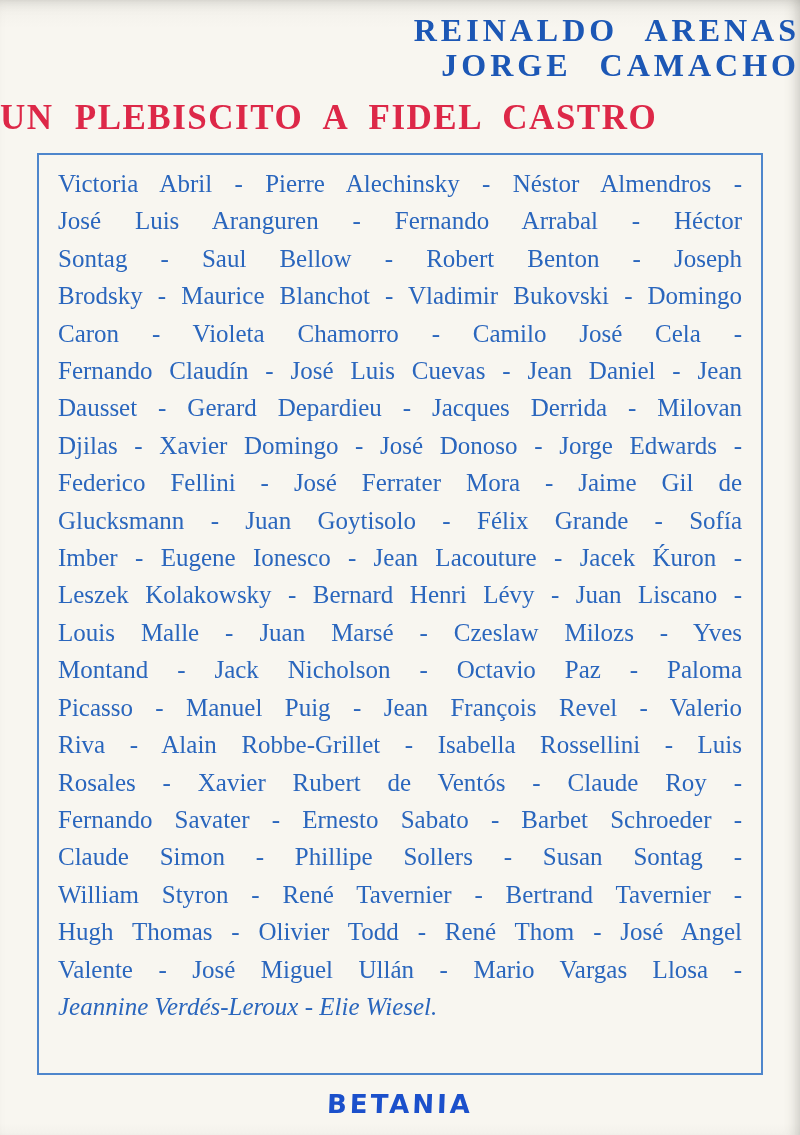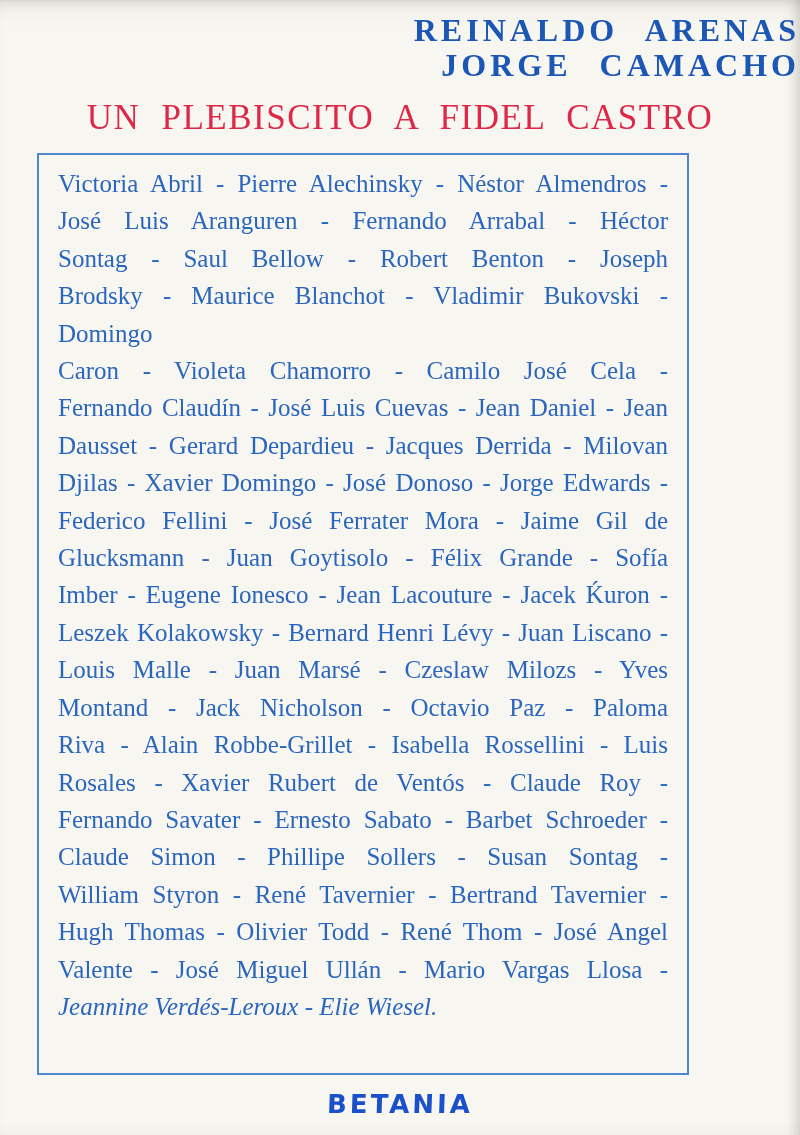--- a/index.html
+++ b/index.html
@@ -26,33 +26,33 @@
     text-align: right;
     color: var(--author-blue, #1c57b5);
     font-weight: bold;
     font-size: 32px;
     line-height: 35px;
     letter-spacing: 4px;
     word-spacing: 16px;
   }
   .title {
     margin: 17px 0 0 0;
-    text-align: center;
+    text-align: left;
     color: var(--title-red, #dd2848);
-    font-weight: normal;
+    font-weight: bold;
     font-size: 35px;
     line-height: 36px;
     letter-spacing: 1.5px;
     word-spacing: 11px;
   }
   .names-box {
     position: absolute;
     left: 37px;
     top: 153px;
-    width: 652px;
+    width: 726px;
     height: 922px;
     box-sizing: border-box;
     border: 2px solid var(--box-border-blue, #4f86cc);
     padding: 10px 19px;
     background: transparent;
   }
   .signers-list {
     width: 100%;
     height: 100%;
   }
@@ -103,20 +103,21 @@
         <div class="line">Caron - Violeta Chamorro - Camilo José Cela -</div>
         <div class="line">Fernando Claudín - José Luis Cuevas - Jean Daniel - Jean</div>
         <div class="line">Dausset - Gerard Depardieu - Jacques Derrida - Milovan</div>
         <div class="line">Djilas - Xavier Domingo - José Donoso - Jorge Edwards -</div>
         <div class="line">Federico Fellini - José Ferrater Mora - Jaime Gil de</div>
         <div class="line">Glucksmann - Juan Goytisolo - Félix Grande - Sofía</div>
         <div class="line">Imber - Eugene Ionesco - Jean Lacouture - Jacek Ḱuron -</div>
         <div class="line">Leszek Kolakowsky - Bernard Henri Lévy - Juan Liscano -</div>
         <div class="line">Louis Malle - Juan Marsé - Czeslaw Milozs - Yves</div>
         <div class="line">Montand - Jack Nicholson - Octavio Paz - Paloma</div>
+        <div class="line">Picasso - Manuel Puig - Jean François Revel - Valerio</div>
         <div class="line">Riva - Alain Robbe-Grillet - Isabella Rossellini - Luis</div>
         <div class="line">Rosales - Xavier Rubert de Ventós - Claude Roy -</div>
         <div class="line">Fernando Savater - Ernesto Sabato - Barbet Schroeder -</div>
         <div class="line">Claude Simon - Phillipe Sollers - Susan Sontag -</div>
         <div class="line">William Styron - René Tavernier - Bertrand Tavernier -</div>
         <div class="line">Hugh Thomas - Olivier Todd - René Thom - José Angel</div>
         <div class="line">Valente - José Miguel Ullán - Mario Vargas Llosa -</div>
         <div class="line">Jeannine Verdés-Leroux - Elie Wiesel.</div>
       </div>
   </div>

